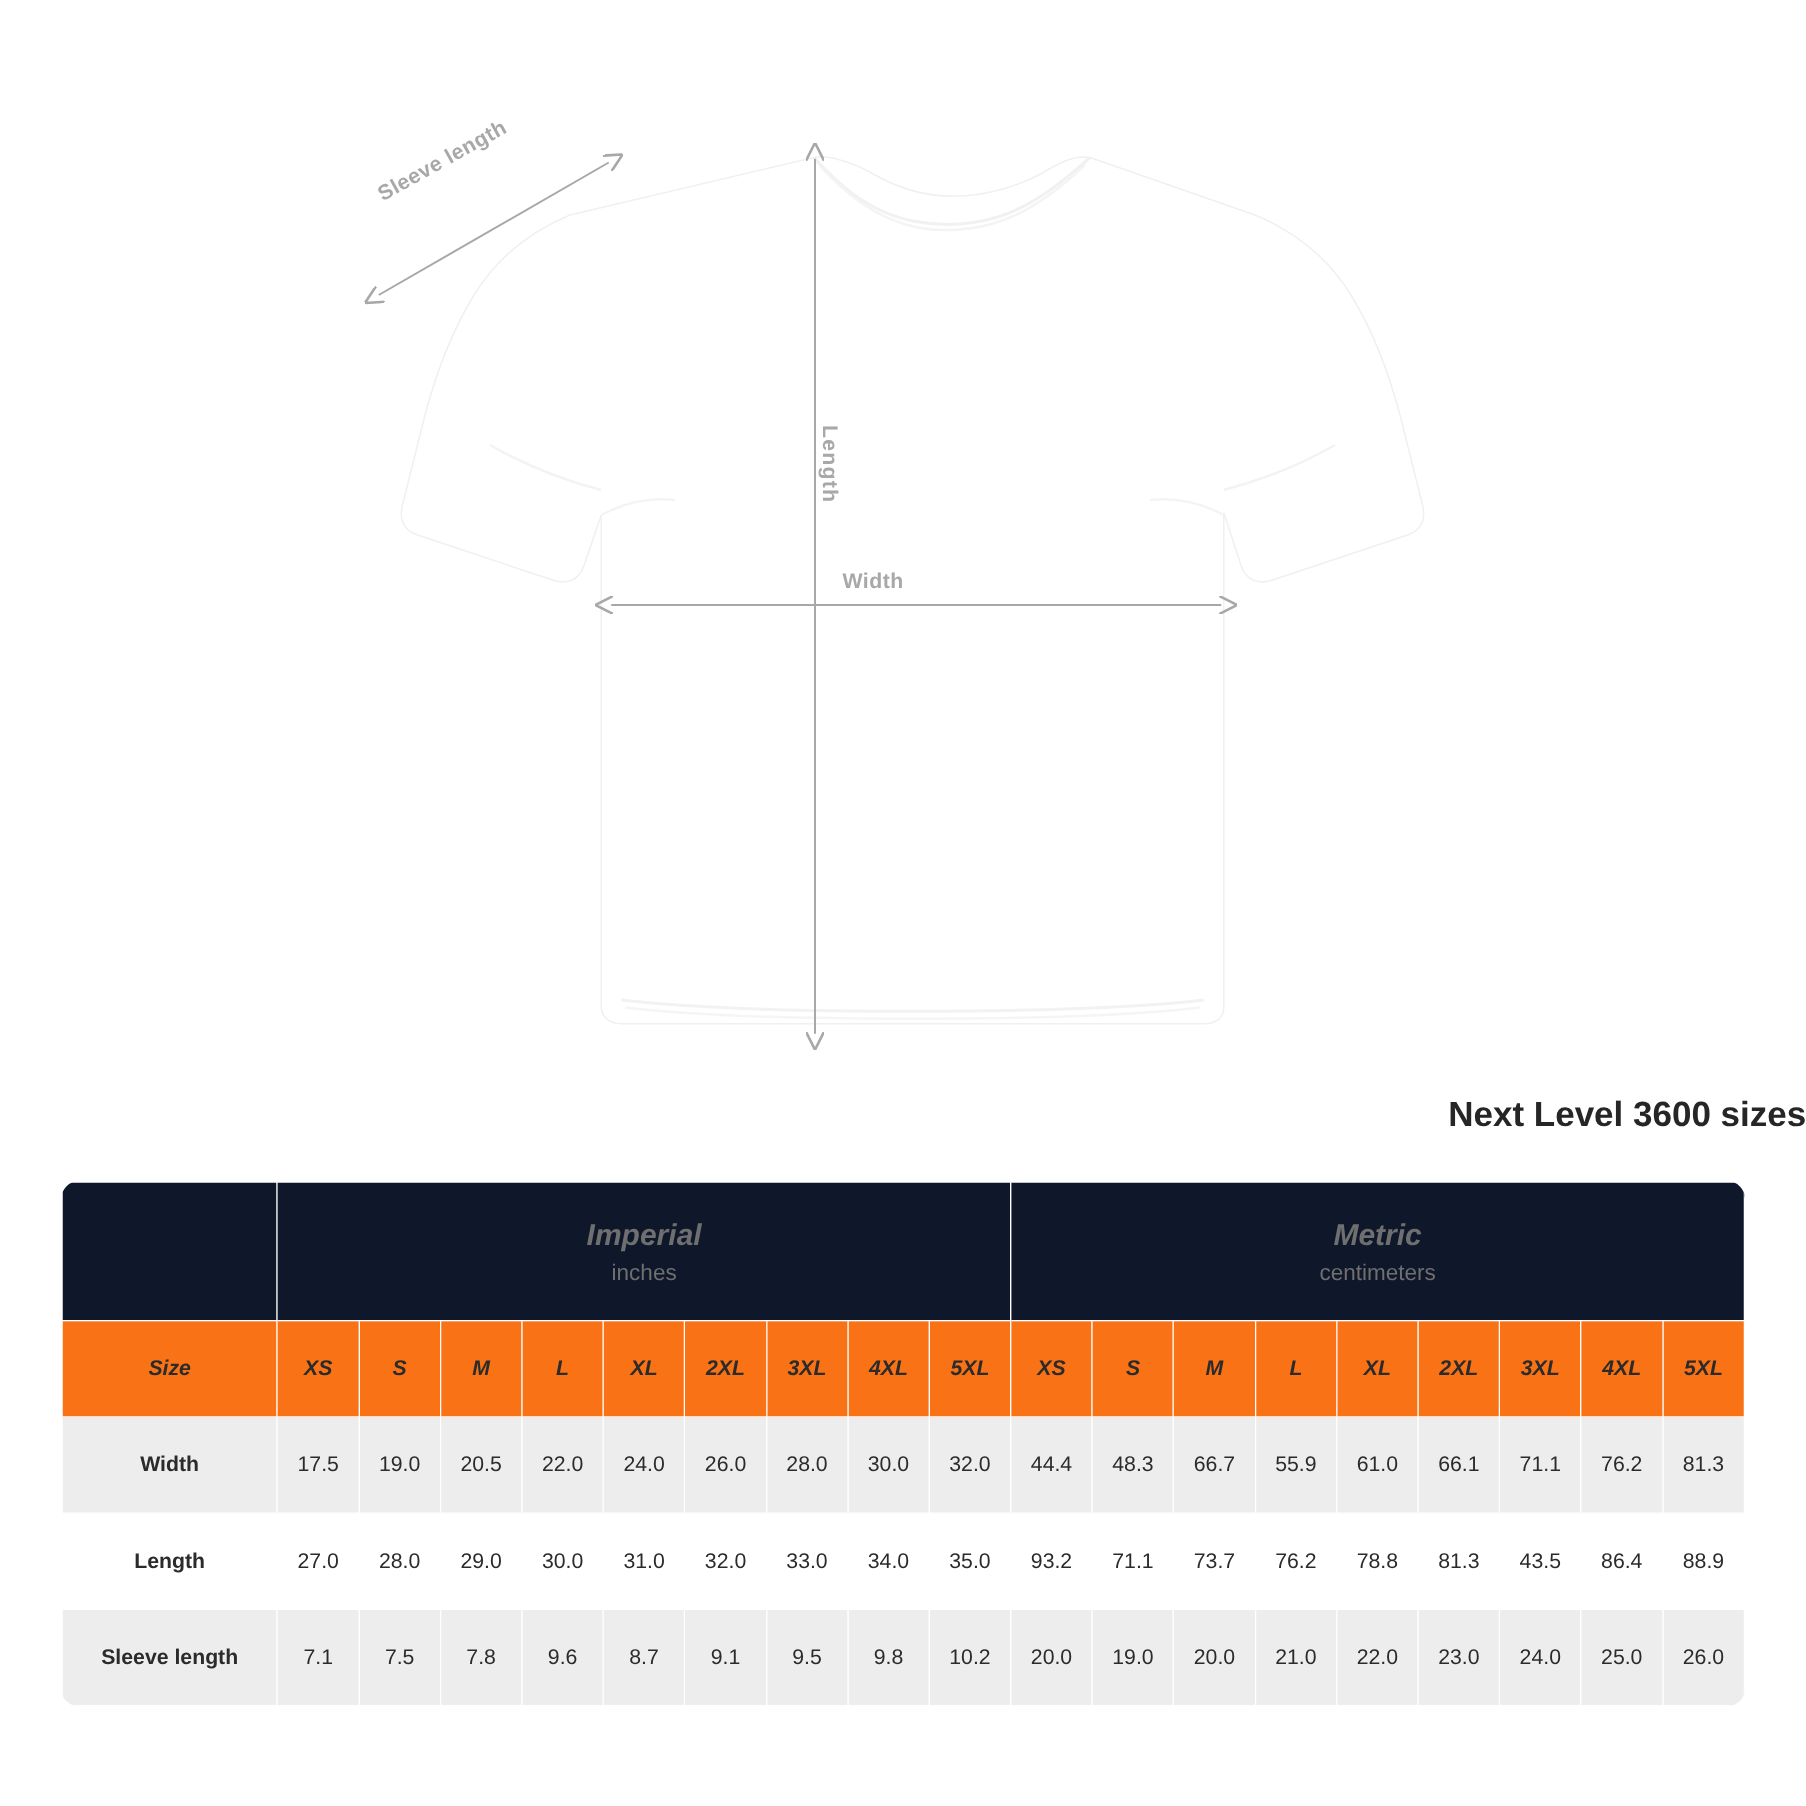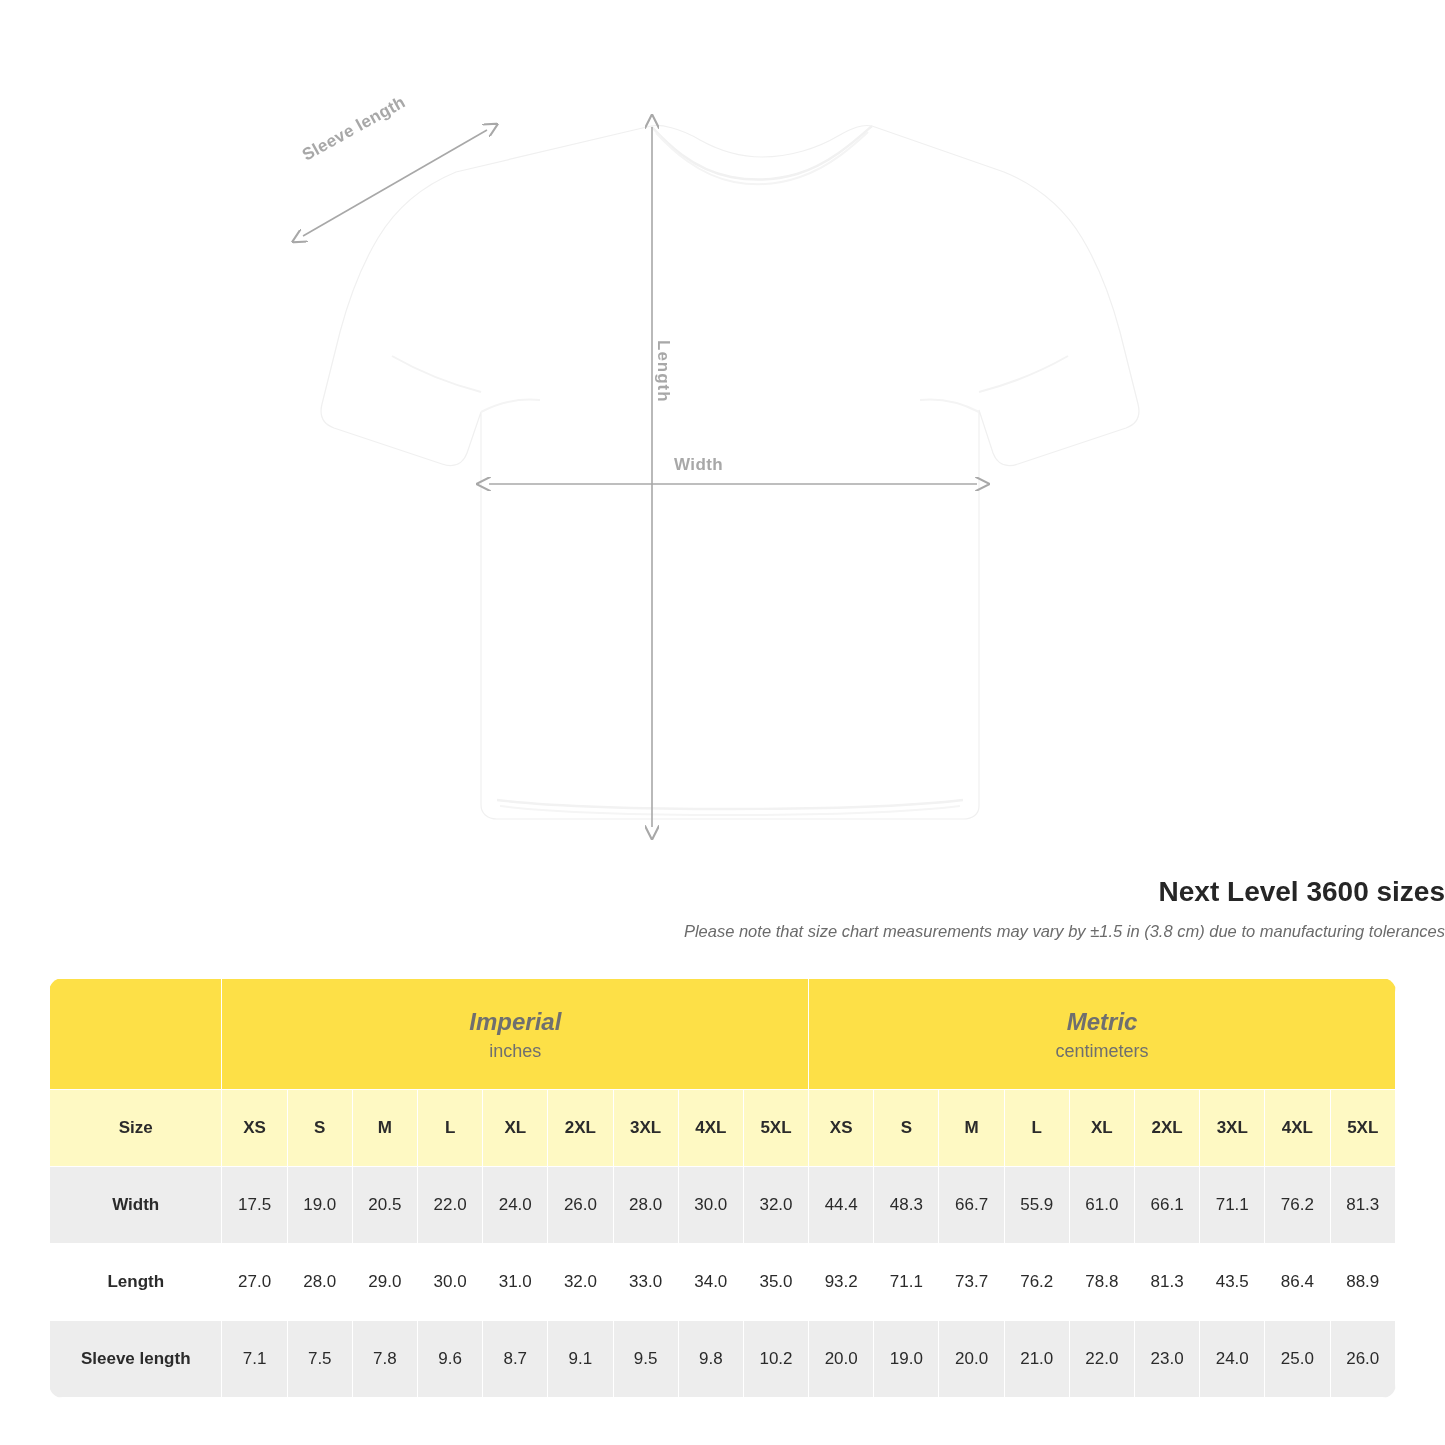--- a/index.html
+++ b/index.html
@@ -90,43 +90,44 @@
     table-layout: fixed;
     font-size: 17px;
   }
   table.size-table td, table.size-table th {
     text-align: center;
     vertical-align: middle;
     border: 1px solid #ffffff;
     padding: 0;
   }
   .unit-header td {
-    background: #fde047;
+    background: #0f172a;
     height: 110px;
   }
   .unit-name {
     font-size: 24px;
     font-weight: bold;
     font-style: italic;
     color: #6f6f6f;
     line-height: 1.25;
   }
   .unit-sub {
     font-size: 18px;
     color: #6f6f6f;
     font-style: normal;
     font-weight: normal;
     margin-top: 4px;
   }
   .size-row td {
-    background: #fef9c3;
+    background: #f97316;
     height: 76px;
     font-weight: bold;
     color: #2b2b2b;
     font-size: 17px;
+    font-style: italic;
   }
   .row-label {
     font-weight: bold;
     color: #2b2b2b;
     font-size: 17px;
   }
   .data-row-alt td {
     background: #ededed;
     height: 76px;
   }
@@ -205,21 +206,20 @@
       <line x1="489" y1="484" x2="977" y2="484" stroke="#a8a8a8" stroke-width="1.6" marker-start="url(#arrowStart)" marker-end="url(#arrowEnd)"></line>
     </svg>
 
     <div class="dim-label label-sleeve">Sleeve length</div>
     <div class="dim-label label-length">Length</div>
     <div class="dim-label label-width">Width</div>
   </div>
 
   <div class="heading-block">
     <h1 class="chart-title">Next Level 3600 sizes</h1>
-    <p class="chart-note">Please note that size chart measurements may vary by ±1.5 in (3.8 cm) due to manufacturing tolerances</p>
   </div>
 
   <div class="table-wrap">
     <table class="size-table">
       <colgroup>
         <col class="col-label">
         <col class="col-val">
           <col class="col-val">
           <col class="col-val">
           <col class="col-val">

